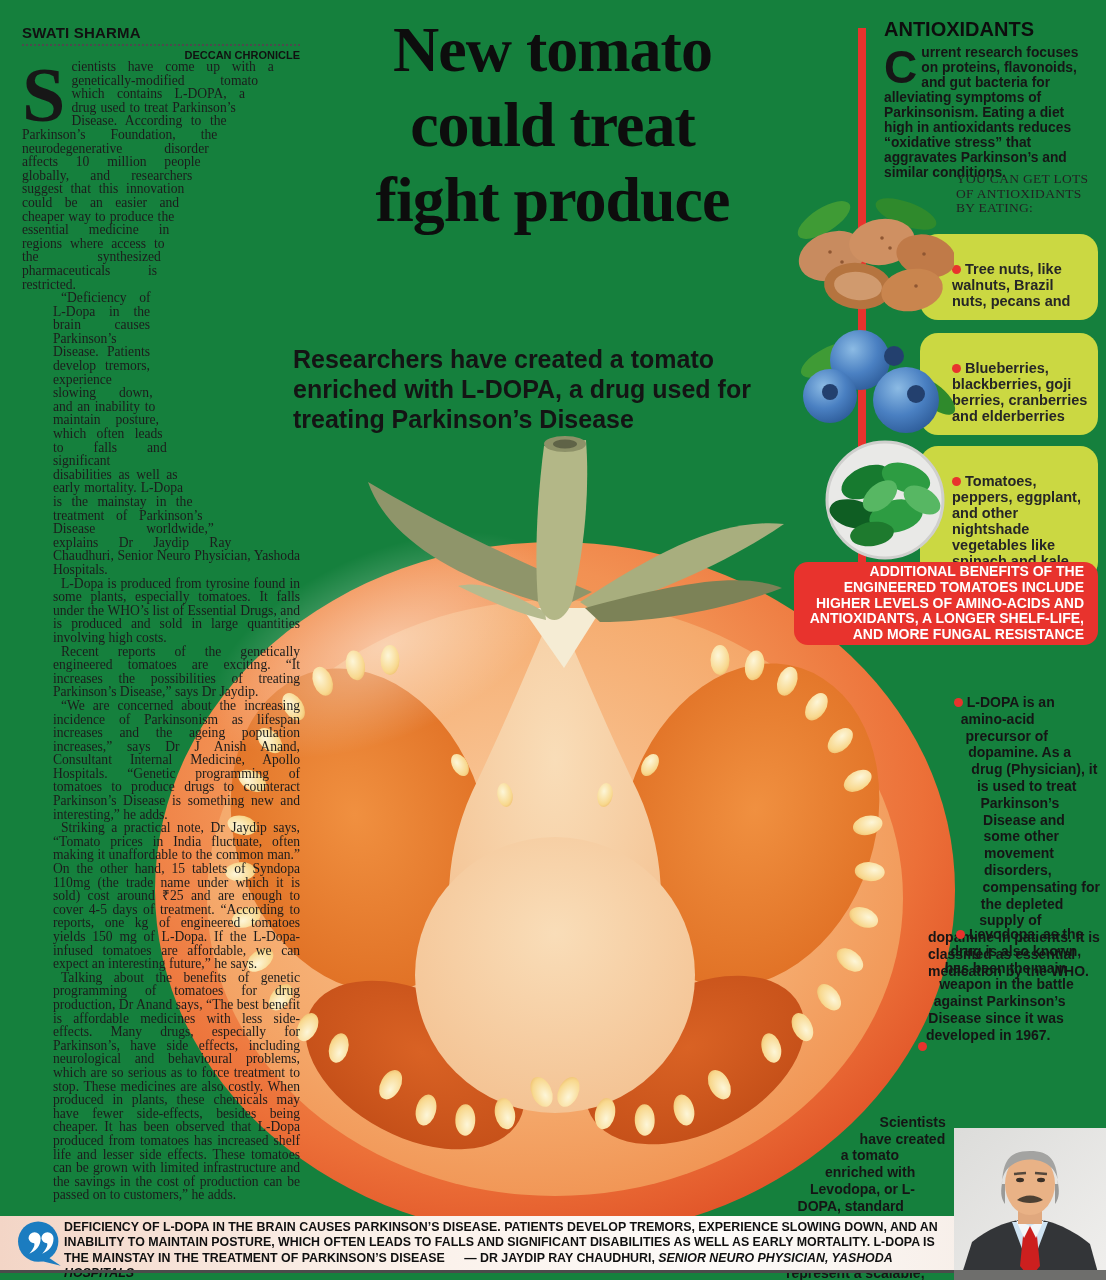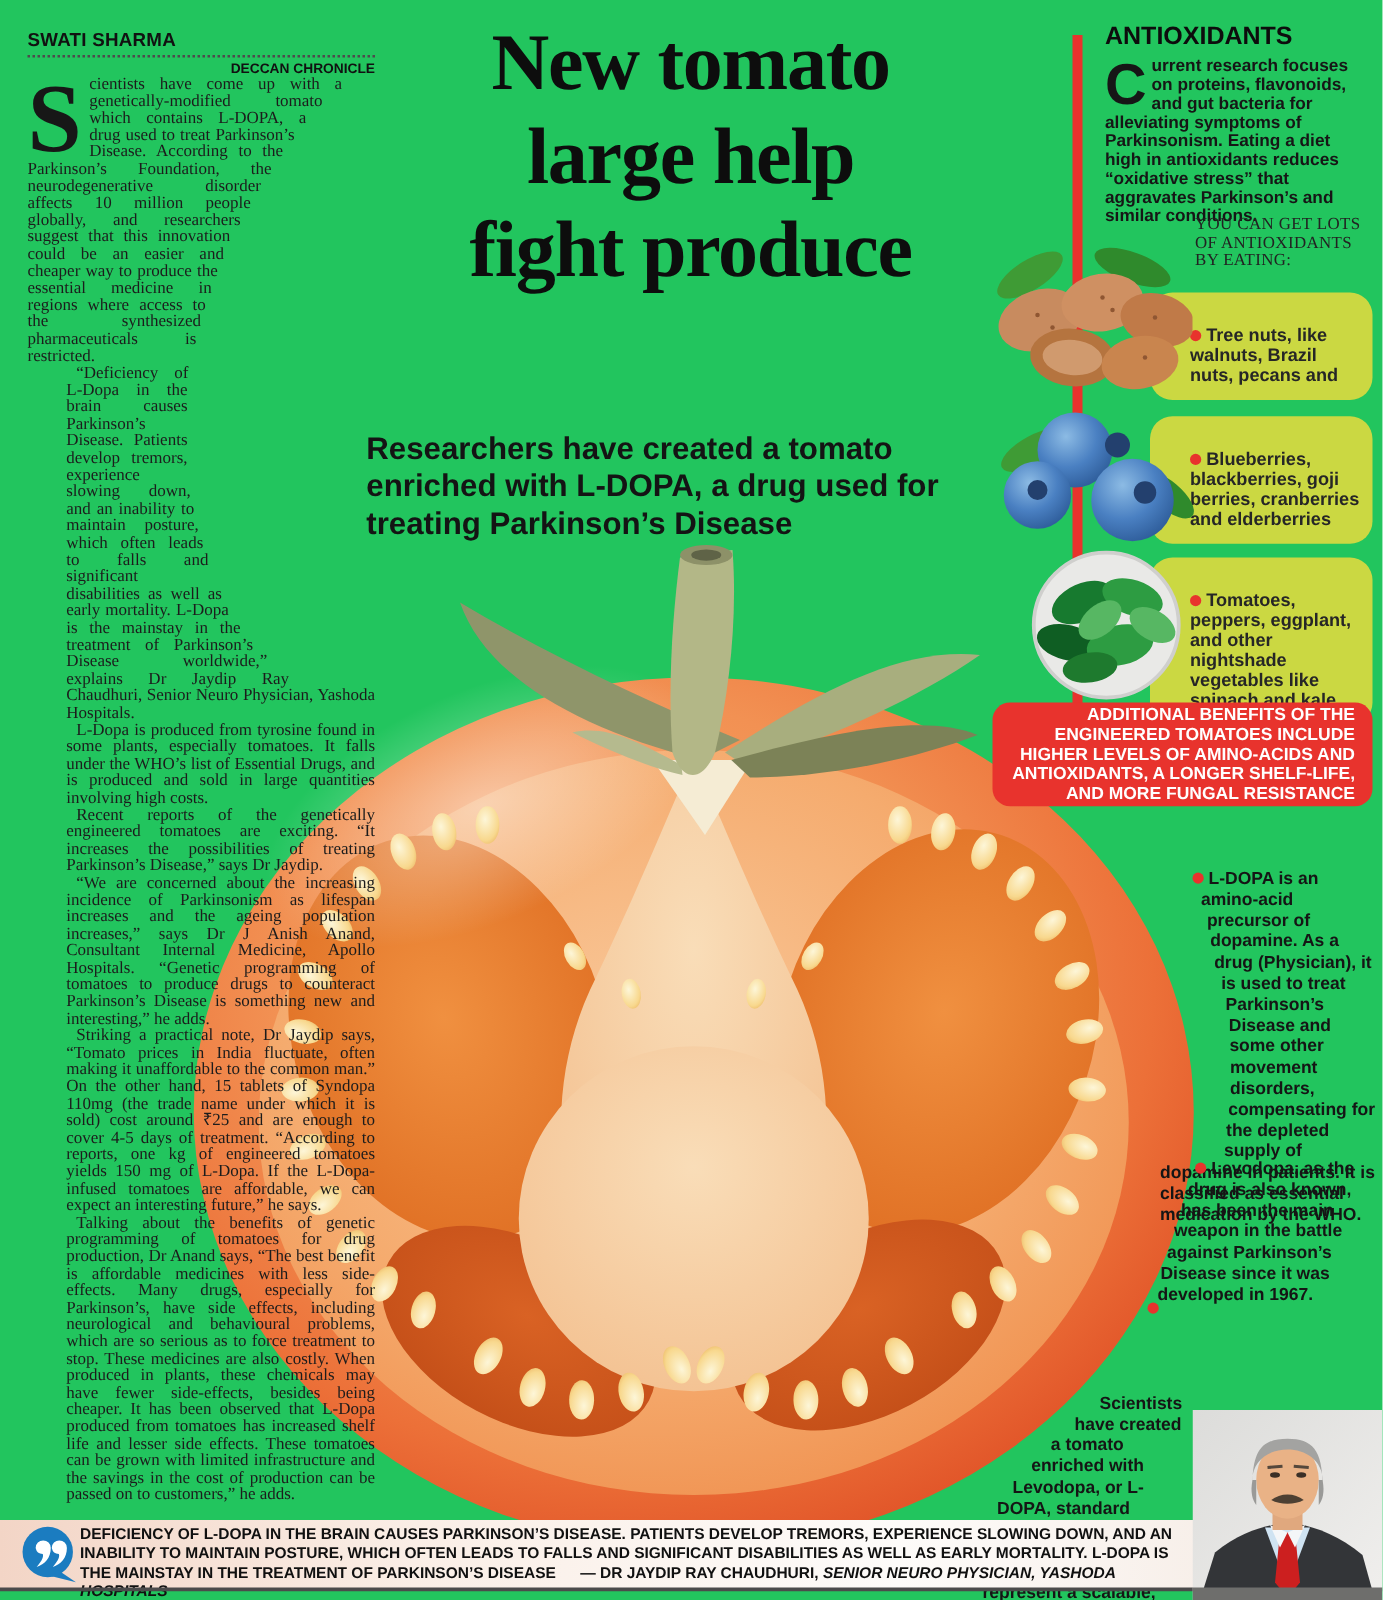--- a/index.html
+++ b/index.html
@@ -1,16 +1,16 @@
 <!DOCTYPE html>
 <html style="--accent: #e8332d; --greenbox: #cbd842; --qblue: #1b7cc0;"><head>
 <meta charset="utf-8">
 <style>
   html,body{margin:0;padding:0;background:#fff;}
-  .page{position:relative;width:1106px;height:1280px;overflow:hidden;background:#22c55e;
+  .page{position:relative;width:1106px;height:1280px;overflow:hidden;background:#15803d;
         font-family:"Liberation Serif",serif;color:#1c1c1c;}
   
   .byline-block{position:absolute;left:22px;top:24px;width:278px;z-index:3;}
   .byline{font-family:"Liberation Sans",sans-serif;font-weight:bold;font-size:15px;color:#111;letter-spacing:.2px;}
   .dotted-rule{border-bottom:2px dotted #4c4c4c;margin-top:3px;}
   .credit{font-family:"Liberation Sans",sans-serif;font-weight:bold;font-size:11px;color:#111;
           text-align:right;margin-top:3px;}
   
   .article{position:absolute;left:22px;top:60px;width:278px;z-index:3;
            font-size:13.6px;line-height:13.6px;text-align:justify;}
@@ -185,21 +185,21 @@
     <p>“Deficiency of L-Dopa in the brain causes Parkinson’s Disease. Patients develop tremors, experience slowing down, and an inability to maintain posture, which often leads to falls and significant disabilities as well as early mortality. L-Dopa is the mainstay in the treatment of Parkinson’s Disease worldwide,” explains Dr Jaydip Ray Chaudhuri, Senior Neuro Physician, Yashoda Hospitals.</p>
     <p>L-Dopa is produced from tyrosine found in some plants, especially tomatoes. It falls under the WHO’s list of Essential Drugs, and is produced and sold in large quantities involving high costs.</p>
     <p>Recent reports of the genetically engineered tomatoes are exciting. “It increases the possibilities of treating Parkinson’s Disease,” says Dr Jaydip.</p>
     <p>“We are concerned about the increasing incidence of Parkinsonism as lifespan increases and the ageing population increases,” says Dr J Anish Anand, Consultant Internal Medicine, Apollo Hospitals. “Genetic programming of tomatoes to produce drugs to counteract Parkinson’s Disease is something new and interesting,” he adds.</p>
     <p>Striking a practical note, Dr Jaydip says, “Tomato prices in India fluctuate, often making it unaffordable to the common man.” On the other hand, 15 tablets of Syndopa 110mg (the trade name under which it is sold) cost around ₹25 and are enough to cover 4-5 days of treatment. “According to reports, one kg of engineered tomatoes yields 150 mg of L-Dopa. If the L-Dopa-infused tomatoes are affordable, we can expect an interesting future,” he says.</p>
     <p>Talking about the benefits of genetic programming of tomatoes for drug production, Dr Anand says, “The best benefit is affordable medicines with less side-effects. Many drugs, especially for Parkinson’s, have side effects, including neurological and behavioural problems, which are so serious as to force treatment to stop. These medicines are also costly. When produced in plants, these chemicals may have fewer side-effects, besides being cheaper. It has been observed that L-Dopa produced from tomatoes has increased shelf life and lesser side effects. These tomatoes can be grown with limited infrastructure and the savings in the cost of production can be passed on to customers,” he adds.</p>
   </div>
 
   <div class="headline">
     <div>New tomato</div>
-    <div>large help</div>
+    <div>could treat</div>
     <div>fight produce</div>
   </div>
   <div class="subhead">Researchers have created a tomato enriched with L-DOPA, a drug used for treating Parkinson’s Disease</div>
 
   <div class="red-line"></div>
   <div class="antiox-title">ANTIOXIDANTS</div>
   <div class="antiox-body">
     <span class="dropcap-c">C</span><span>urrent research focuses on proteins, flavonoids, and gut bacteria for alleviating symptoms of Parkinsonism. Eating a diet high in antioxidants reduces “oxidative stress” that aggravates Parkinson’s and similar conditions.</span>
   </div>
   <div class="eyebrow">YOU CAN GET LOTS OF ANTIOXIDANTS BY EATING:</div>

